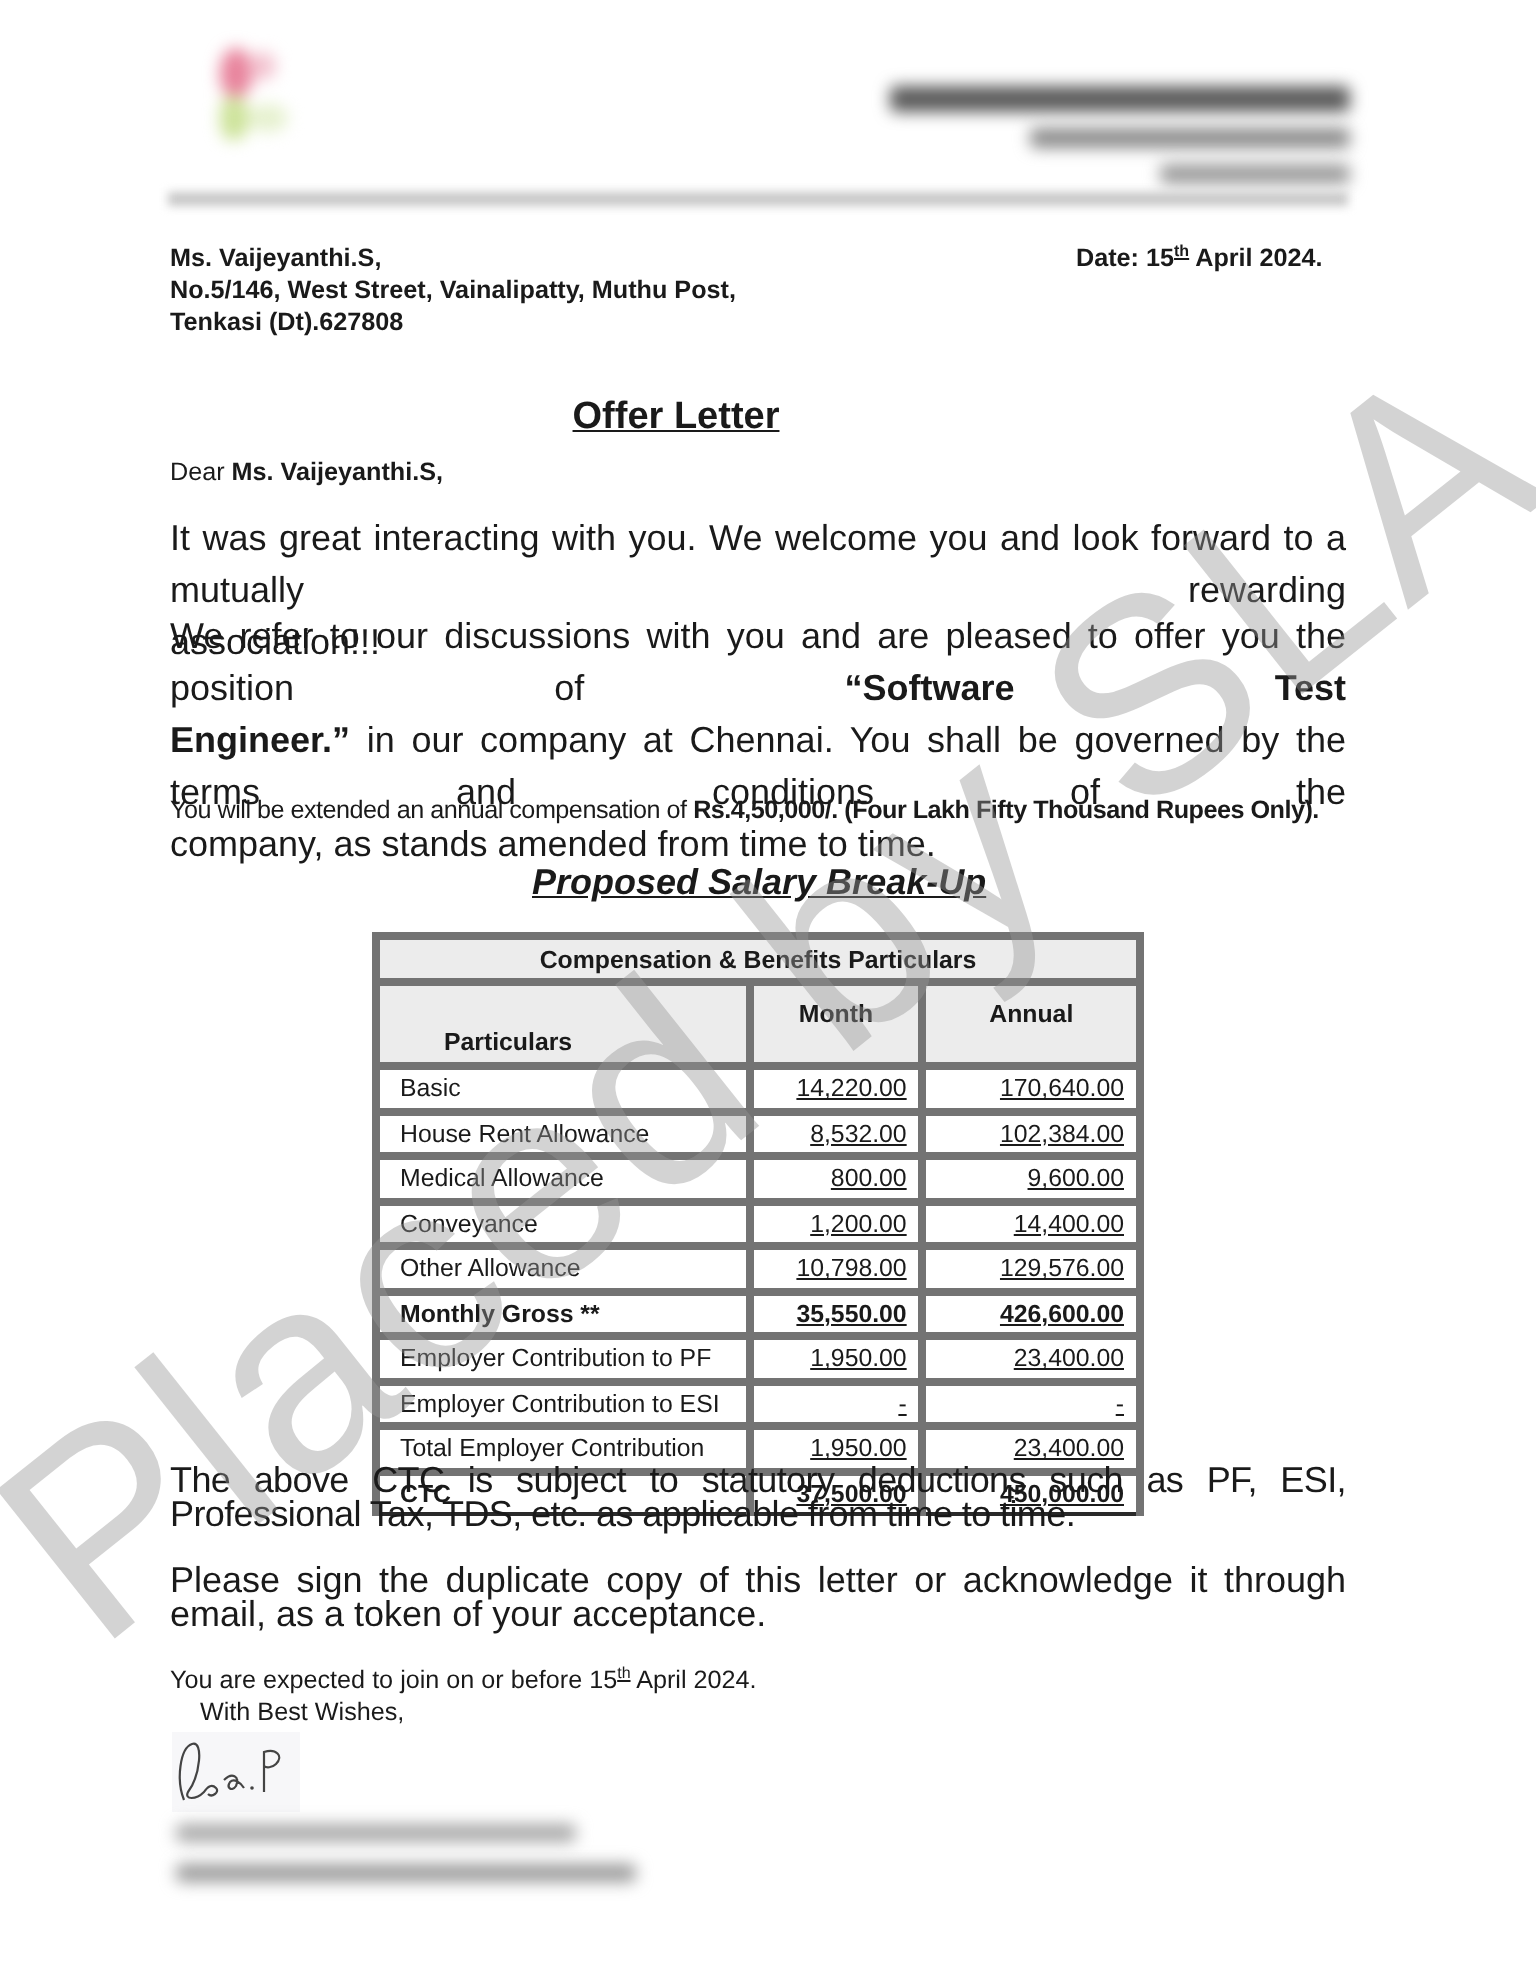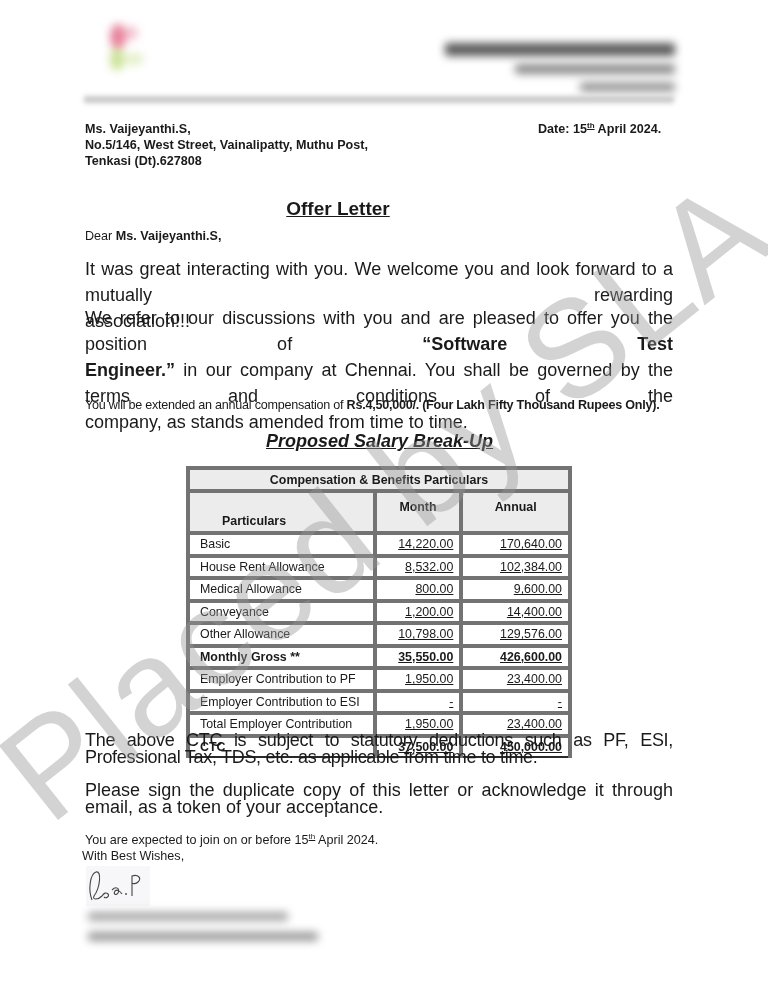--- a/index.html
+++ b/index.html
@@ -309,21 +309,21 @@
       </tr>
     </tbody>
   </table>
 
   <div class="para tight" style="top:732px; letter-spacing:-0.3px;">The above CTC is subject to statutory deductions such as PF, ESI, Professional Tax, TDS, etc. as applicable from time to time.</div>
 
   <div class="para tight" style="top:782px;">Please sign the duplicate copy of this letter or acknowledge it through email, as a token of your acceptance.</div>
 
   <div class="txt" style="left:85px; top:832px;"><span>You are expected to join on or before 15</span><sup>th</sup><span> April 2024.</span></div>
 
-  <div class="txt" style="left:82px; top:848px;text-align:center;">With Best Wishes,</div>
+  <div class="txt" style="left:100px; top:848px;text-align:center;">With Best Wishes,</div>
 
   <div class="signature">
     <svg width="64" height="40" viewBox="0 0 64 40">
       <path d="M6 34 C 2 24, 4 8, 10 6 C 16 4, 14 22, 8 30 C 6 34, 12 34, 16 30 C 18 27, 20 26, 22 28 C 24 30, 20 33, 18 31" fill="none" stroke="#444" stroke-width="1.1"></path>
       <path d="M26 24 C 30 20, 34 22, 32 27 C 30 30, 27 28, 29 25 C 31 23, 34 25, 36 28" fill="none" stroke="#444" stroke-width="1.1"></path>
       <circle cx="40" cy="28" r="0.9" fill="#444"></circle>
       <path d="M46 30 L 46 10 C 52 8, 56 12, 52 16 C 50 18, 47 18, 46 17" fill="none" stroke="#444" stroke-width="1.1"></path>
     </svg>
   </div>
   <div class="sig-blur sb1"></div>

